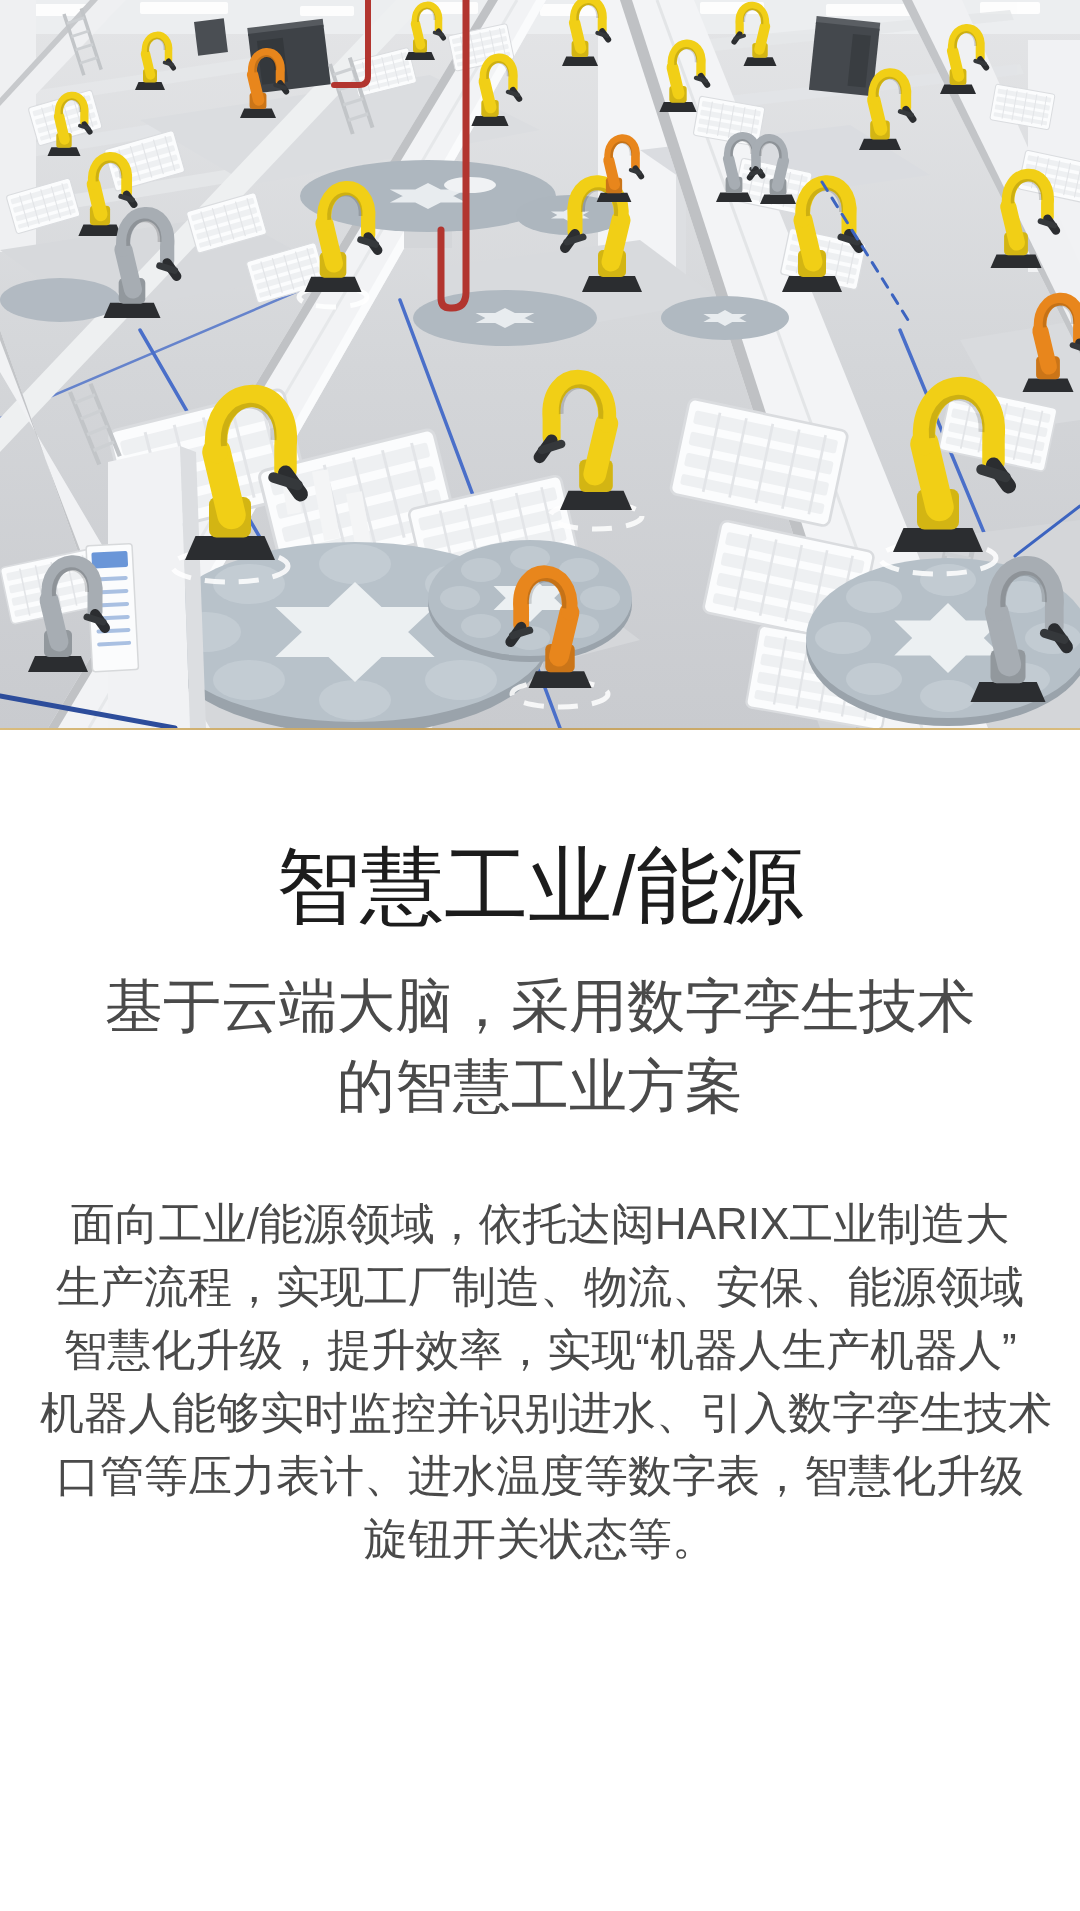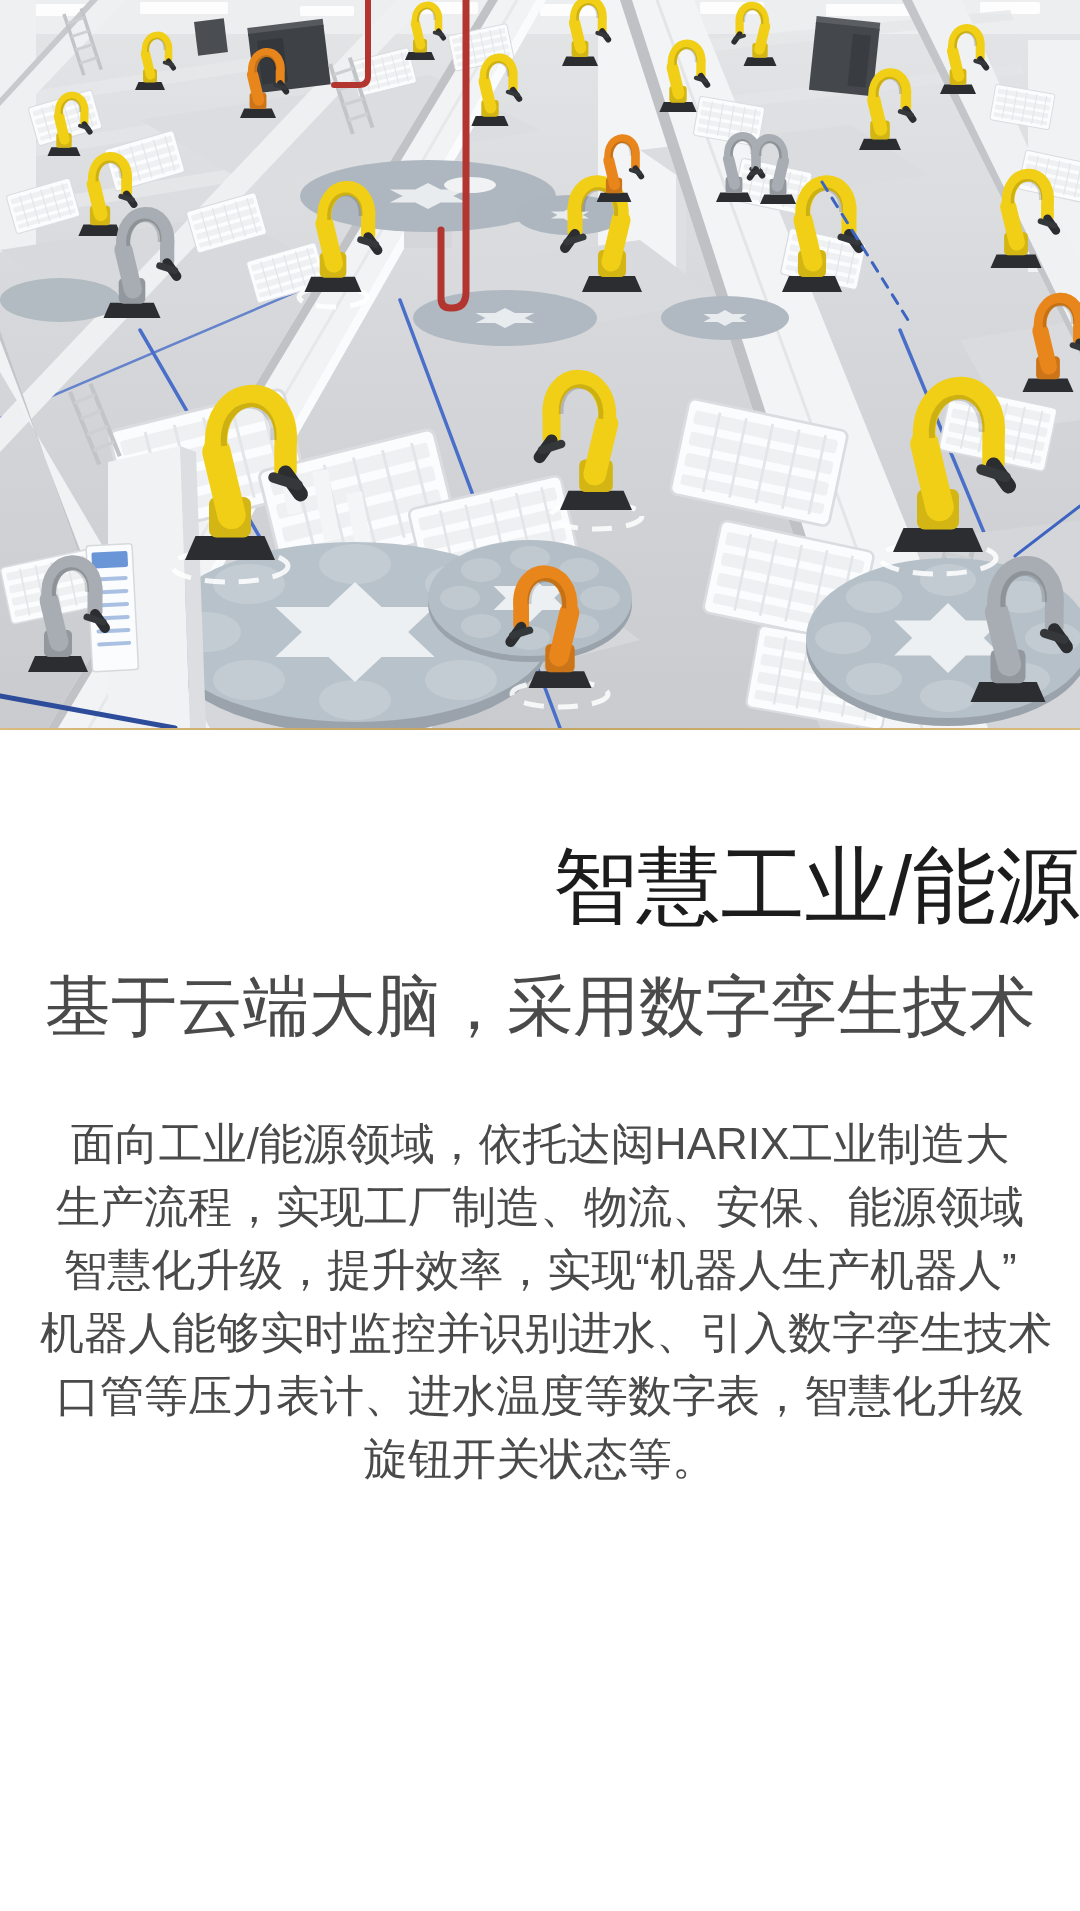--- a/index.html
+++ b/index.html
@@ -5,27 +5,27 @@
   html,body{margin:0;padding:0;background:#ffffff;}
   .page{
     width:1080px;height:1911px;margin:0 auto;background:#ffffff;
     overflow:hidden;position:relative;
     font-family:"Liberation Sans","DejaVu Sans",sans-serif;
   }
   .hero{margin:0;width:1080px;height:730px;position:relative;background:#d3d5d8;}
   .hero svg{display:block;width:1080px;height:728px;}
   .hero-gold-line{height:2px;width:100%;background:linear-gradient(90deg,#d9bc7d,#c3a05e 45%,#d9bc7d);}
   .title{
-    margin:114px 0 0;text-align:right;
+    margin:114px 0 0;text-align:center;
     font-size:84px;line-height:84px;font-weight:500;color:#1c1c1c;
     letter-spacing:0;
   }
   .subtitle{
     margin:38px auto 0;width:1000px;text-align:center;
-    font-size:66px;line-height:80px;font-weight:400;color:#4a4a4a;
+    font-size:58px;line-height:80px;font-weight:400;color:#4a4a4a;
   }
   .subtitle .ln{white-space:nowrap;}
   .body-text{
     margin:66px auto 8px;width:1000px;text-align:center;
     font-size:44px;line-height:63px;font-weight:400;color:#4a4a4a;
   }
   .body-text .ln{white-space:nowrap;}
   
   .cY{color:#f1cf16;} .cO{color:#e8861c;} .cG{color:#a7adb3;}
 </style>
@@ -309,20 +309,21 @@
         <path d="M1015,556 L1080,506" stroke="#3c64c0" stroke-width="3"></path>
       </g>
     </svg>
     <div class="hero-gold-line"></div>
   </figure>
 
   <h1 class="title">智慧工业/能源</h1>
 
   <div class="subtitle">
     <div class="ln">基于云端大脑，采用数字孪生技术</div>
+    <div class="ln">的智慧工业方案</div>
   </div>
 
   <div class="body-text">
     <div class="ln">面向工业/能源领域，依托达闼HARIX工业制造大</div>
     <div class="ln">生产流程，实现工厂制造、物流、安保、能源领域</div>
     <div class="ln">智慧化升级，提升效率，实现“机器人生产机器人”</div>
     <div class="ln">机器人能够实时监控并识别进水、引入数字孪生技术</div>
     <div class="ln">口管等压力表计、进水温度等数字表，智慧化升级</div>
     <div class="ln">旋钮开关状态等。</div>
   </div>

